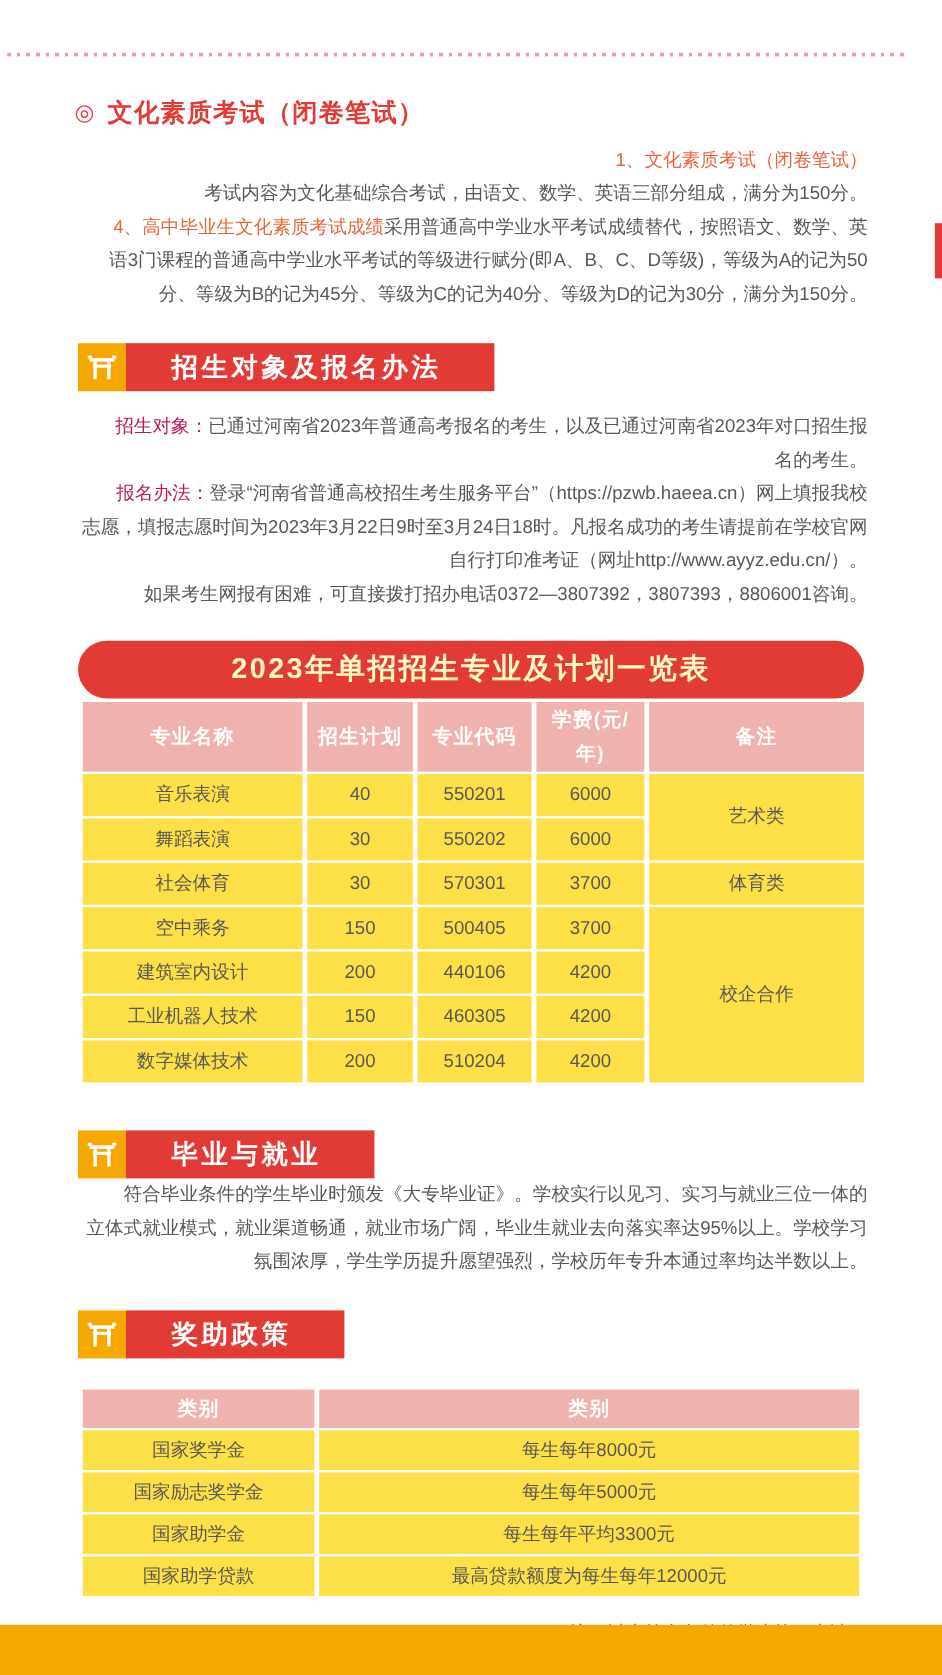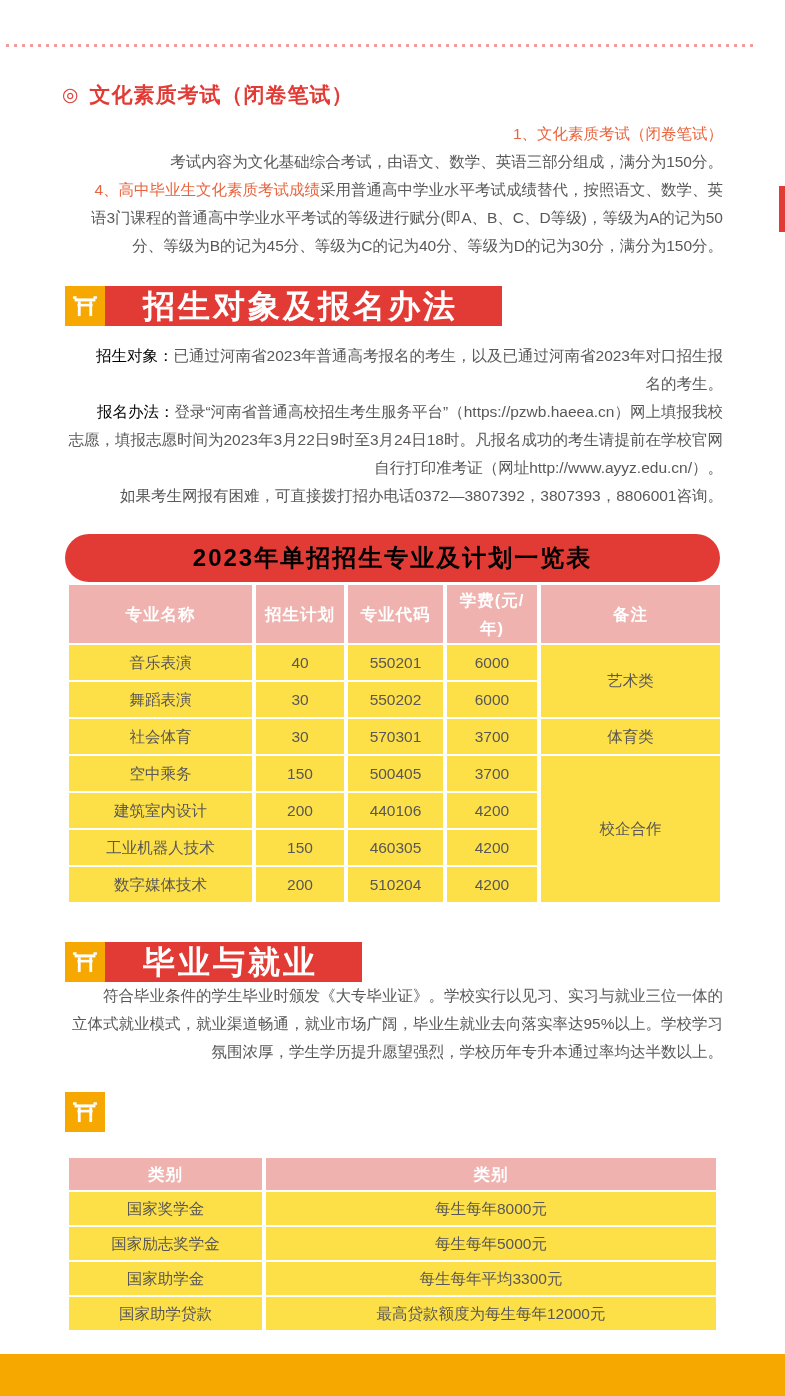--- a/index.html
+++ b/index.html
@@ -15,34 +15,34 @@
 
   .content{padding:82px 62px 0 62px;color:#595757;font-size:15.5px;line-height:28px;}
 
   
   .h-exam{margin:0 0 12px 0;font-size:21px;line-height:26px;font-weight:bold;color:#e23b35;
     display:flex;align-items:center;gap:10px;letter-spacing:1px;}
   .h-exam .ring{font-size:19px;font-weight:normal;}
 
   p{margin:0;text-align:right;}
   .indent{text-indent:2em;}
-  .lbl-orange{color:#000000;}
+  .lbl-orange{color:#be185d;}
   .lbl-item{color:#e8643e;}
 
   
   .banner{display:flex;align-items:stretch;height:40px;margin:26px 0 0 3px;}
   .banner .iconbox{width:40px;height:40px;background:#f6a800;display:flex;align-items:center;justify-content:center;flex:0 0 40px;}
-  .banner .bar{background:#e23b35;color:#ffffff;font-size:32px;font-weight:bold;letter-spacing:3px;
+  .banner .bar{background:#e23b35;color:#ffffff;font-size:22px;font-weight:bold;letter-spacing:3px;
     display:flex;align-items:center;padding:0 44px 0 38px;}
 
   .para-block{margin-top:16px;}
 
   
   .tablewrap{margin:24px 3px 0 3px;}
-  .tbl-title{background:#e23b35;color:#000000;font-size:24px;font-weight:bold;letter-spacing:2px;
+  .tbl-title{background:#e23b35;color:#fef9c3;font-size:24px;font-weight:bold;letter-spacing:2px;
     height:48px;display:flex;align-items:center;justify-content:center;border-radius:24px;}
   table{border-collapse:separate;border-spacing:4px 2px;width:100%;table-layout:fixed;margin-top:1px;}
   th{background:#efb2af;color:#ffffff;font-size:16.5px;font-weight:bold;height:38px;letter-spacing:1px;}
   td{background:#fde047;color:#595757;font-size:15.5px;text-align:center;height:33px;}
   .aid td{height:31px;}
   .aid th{height:30px;}
 
   
   .grad-body{}
 
@@ -182,20 +182,21 @@
           <g fill="#ffffff">
             <rect x="1" y="3" width="3.2" height="2.4"></rect>
             <rect x="19.8" y="3" width="3.2" height="2.4"></rect>
             <rect x="2.4" y="5" width="19.2" height="2.8"></rect>
             <rect x="5" y="10" width="14" height="2.4"></rect>
             <rect x="5.4" y="7.8" width="2.6" height="13.5"></rect>
             <rect x="16" y="7.8" width="2.6" height="13.5"></rect>
           </g>
         </svg>
       </span>
+      <span class="bar">奖助政策</span>
     </div>
 
     <div class="tablewrap">
       <table class="aid">
         <colgroup>
             <col style="width:30%">
             <col style="width:70%">
           </colgroup>
         <tbody>
             <tr>

